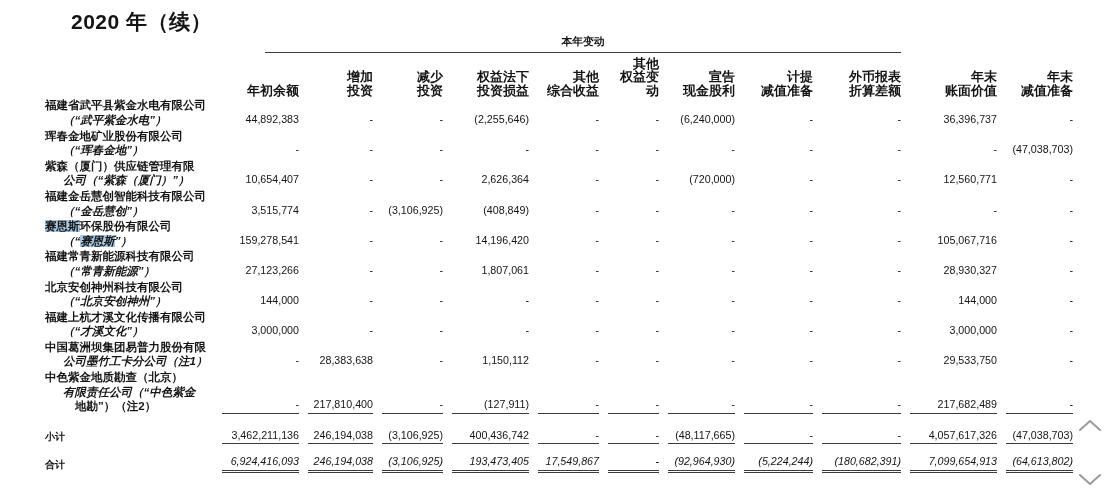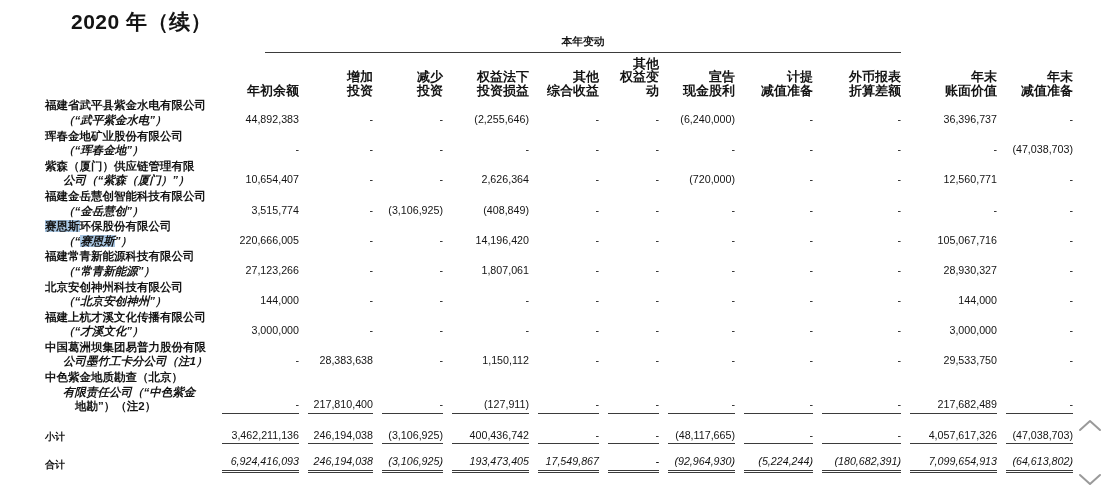--- a/index.html
+++ b/index.html
@@ -270,21 +270,21 @@
         <td class="num">
           <div class="val">-</div>
         </td>
       </tr>
       <tr class="data-row">
     <td class="name">
           <div class="line"><span class="hl">赛恩斯</span><span>环保股份有限公司</span></div>
           <div class="line ind1"><span>（“</span><span class="hl">赛恩斯</span><span>”）</span></div>
         </td>
   <td class="num">
-          <div class="val">220,666,005</div>
+          <div class="val">159,278,541</div>
         </td>
         <td class="num">
           <div class="val">-</div>
         </td>
         <td class="num">
           <div class="val">-</div>
         </td>
         <td class="num">
           <div class="val">14,196,420</div>
         </td>

